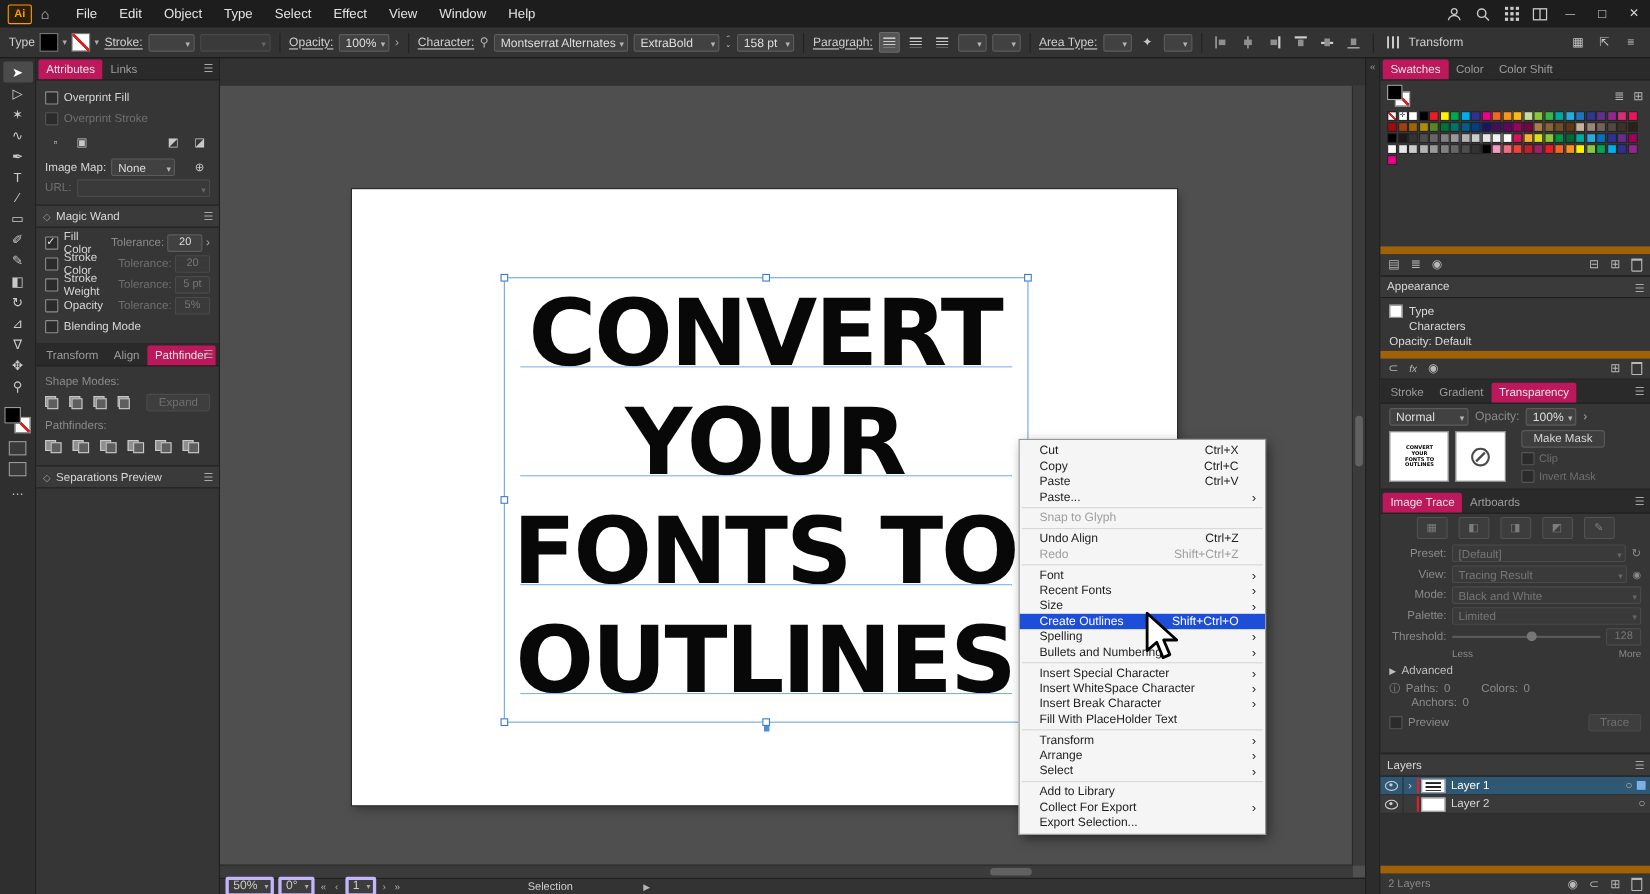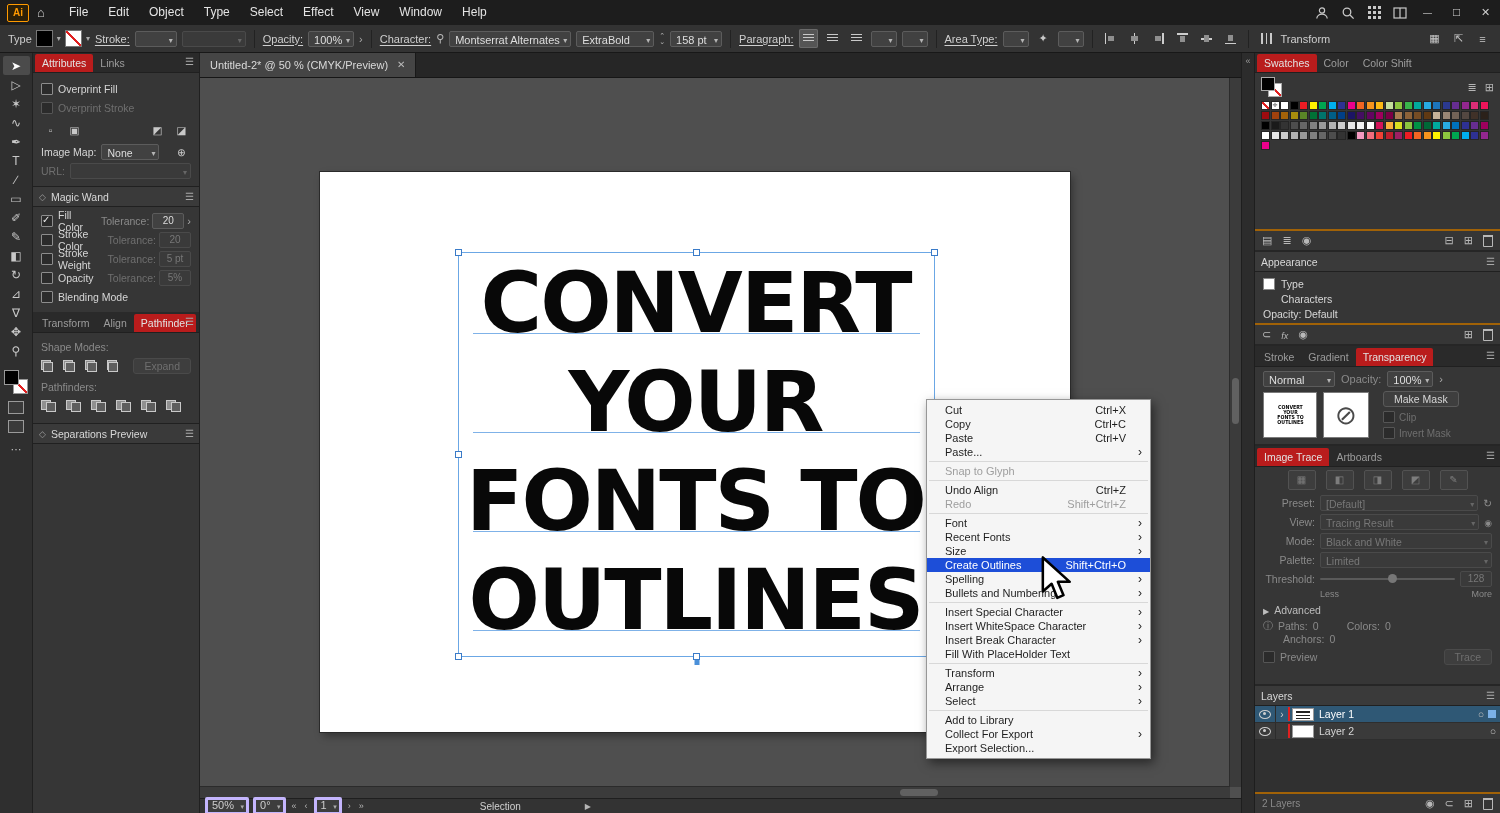--- a/index.html
+++ b/index.html
@@ -65,21 +65,21 @@
   .fs-stroke{position:absolute;right:1px;bottom:1px;width:13px;height:13px;border:1px solid #999;
              background:linear-gradient(to top right,#fff 44%,#e02020 44%,#e02020 56%,#fff 56%);}
   .mode-ic{width:14px;height:11px;border:1px solid #9a9a9a;margin-top:6px;background:#3a3a3a;}
   .tb-more{margin-top:10px;color:#c0c0c0;}
   .tb-more::before{content:"⋯";}
 
   
   .left-panels{position:absolute;left:33px;top:52px;width:167px;bottom:0;background:#363636;border-right:1px solid #202020;box-sizing:border-box;}
   .ptabs{height:20px;background:#2a2a2a;display:flex;align-items:flex-end;border-bottom:1px solid #202020;position:relative;padding-left:2px;}
   .ptab{padding:3px 7px 3px;font-size:10.5px;color:#9c9c9c;}
-  .ptab.active{background:#b91c1c;color:#e2e2e2;border-radius:2px 2px 0 0;}
+  .ptab.active{background:#be185d;color:#e2e2e2;border-radius:2px 2px 0 0;}
   .hamb{position:absolute;right:5px;top:4px;color:#a8a8a8;font-size:10px;}
   .hamb::before{content:"☰";}
   .phead{height:19px;background:#3a3a3a;border-top:1px solid #202020;border-bottom:1px solid #202020;
          display:flex;align-items:center;gap:5px;padding:0 6px;position:relative;font-size:10.5px;color:#d8d8d8;}
   .collapse-ic{color:#9a9a9a;font-size:9px;}
   .collapse-ic::before{content:"◇";}
   .prow{display:flex;align-items:center;gap:5px;padding:0 8px;height:19px;font-size:10.5px;}
   .checkbox{width:10px;height:10px;border:1px solid #8d8d8d;background:#2b2b2b;display:inline-block;position:relative;
             border-radius:1px;flex:0 0 auto;}
   .checkbox.checked::after{content:"✓";position:absolute;left:0;top:-2px;font-size:10px;color:#eaeaea;}
@@ -145,21 +145,21 @@
   .sw-fs .f1{position:absolute;left:0;top:0;width:12px;height:12px;background:#000;border:1px solid #aaa;z-index:2;}
   .sw-fs .f2{position:absolute;left:7px;top:6px;width:12px;height:12px;border:1px solid #aaa;
              background:linear-gradient(to top right,#fff 42%,#e02020 42%,#e02020 58%,#fff 58%);}
   .sw-head-icons{margin-left:auto;display:flex;gap:8px;color:#b5b5b5;font-size:11px;}
   .list-ic::before{content:"≣";} .grid-ic::before{content:"⊞";}
   .swatch-grid{display:flex;flex-wrap:wrap;margin:4px 6px 6px;width:230px;}
   .swatch{width:9px;height:9px;margin:0 0.5px 1px 0;border:1px solid #252525;box-sizing:border-box;}
   .swatch.none{background:linear-gradient(to top right,#fff 42%,#e02020 42%,#e02020 58%,#fff 58%);}
   .swatch.reg{background:#fff;text-align:center;}
   .swatch.reg::before{content:"✛";font-size:6px;line-height:7px;color:#333;display:block;}
-  .panel-foot{height:19px;border-top:2px solid #a16207;display:flex;align-items:center;gap:10px;padding:0 7px;color:#b8b8b8;font-size:11px;margin-top:auto;}
+  .panel-foot{height:19px;border-top:7px solid #a16207;display:flex;align-items:center;gap:10px;padding:0 7px;color:#b8b8b8;font-size:11px;margin-top:auto;}
   .lib-ic::before{content:"▤";} .kind-ic::before{content:"≣";} .folder-ic::before{content:"⊟";}
   .new-ic::before{content:"⊞";} .opts-ic::before{content:"◉";} .fx-ic::before{content:"fx";font-style:italic;font-size:9px;}
   .subl-ic::before{content:"⊂";}
   .trash{width:8px;height:9px;border:1px solid #b8b8b8;border-top:2px solid #b8b8b8;border-radius:0 0 1px 1px;display:inline-block;}
   .spacer{flex:1;}
 
   .ap-row{display:flex;align-items:center;gap:6px;padding:0 8px;height:15px;font-size:10.5px;color:#d8d8d8;}
   .ap-chip{width:10px;height:10px;background:#fff;border:1px solid #888;}
   .t-row{display:flex;align-items:center;gap:6px;padding:4px 8px 0;}
   .thumb{background:#fff;border:1px solid #7b7b7b;box-sizing:border-box;}
@@ -469,26 +469,20 @@
       <span class="sm-ic"></span>
     </div>
 
     <div class="phead" style="margin-top:8px">
       <span class="collapse-ic"></span>
       <span>Separations Preview</span>
       <span class="hamb"></span>
     </div>
   </div>
 
-  <div class="doc-tabbar">
-    <div class="doc-tab">
-      <span>Untitled-2* @ 50 % (CMYK/Preview)</span>
-      <span class="close-x"></span>
-    </div>
-  </div>
 
   <div class="canvas">
     <div class="artboard"></div>
     <div class="ab-text">
         <div class="ab-line">CONVERT</div>
         <div class="ab-line">YOUR</div>
         <div class="ab-line">FONTS TO</div>
         <div class="ab-line">OUTLINES</div>
       </div>
     <div class="selbox">

